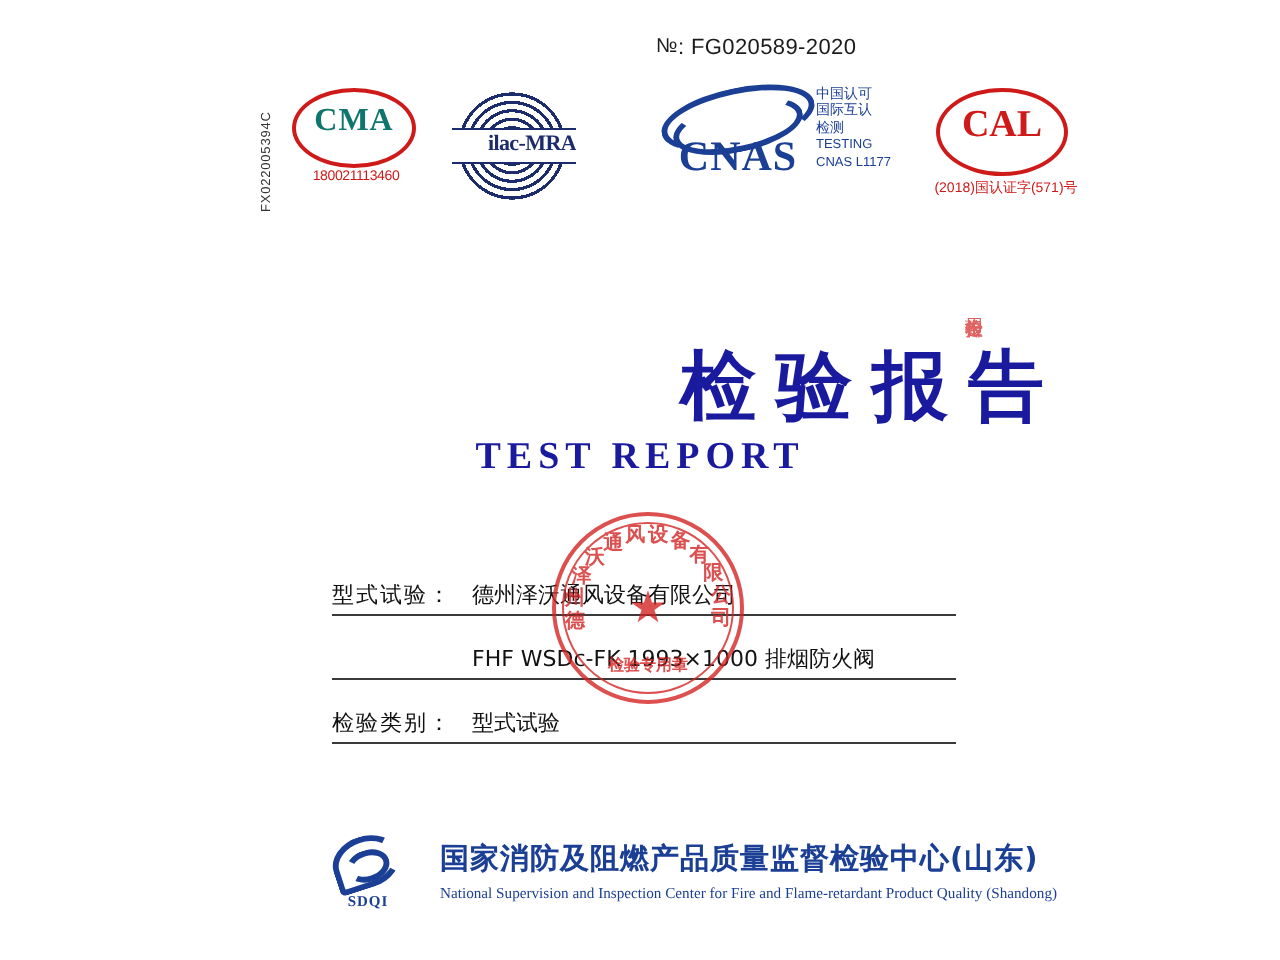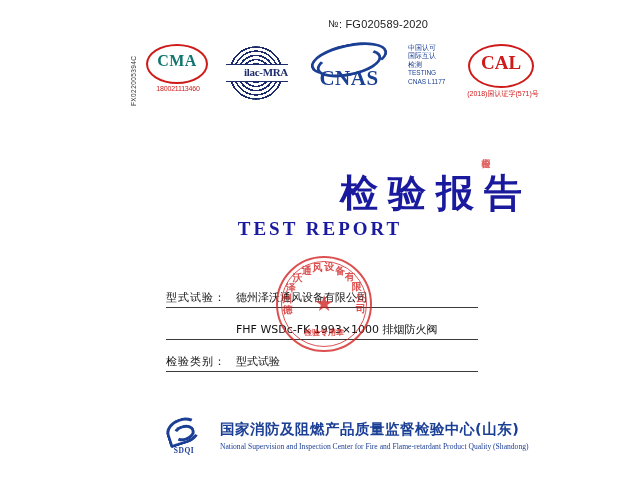--- a/index.html
+++ b/index.html
@@ -136,21 +136,21 @@
     text-align: right;
     font-size: 11px;
     font-weight: bold;
     color: #1b2b6b;
     font-family: "Liberation Serif", serif;
     letter-spacing: -0.3px;
   }
 
   
   .cnas {
-    left: 172px;
+    left: 192px;
     width: 94px;
     height: 52px;
     text-decoration: underline;
   }
   .cnas .swoosh {
     position: absolute;
     left: 8px; top: 0px;
     width: 78px; height: 30px;
     border: 3px solid #1b3f94;
     border-radius: 50%;

